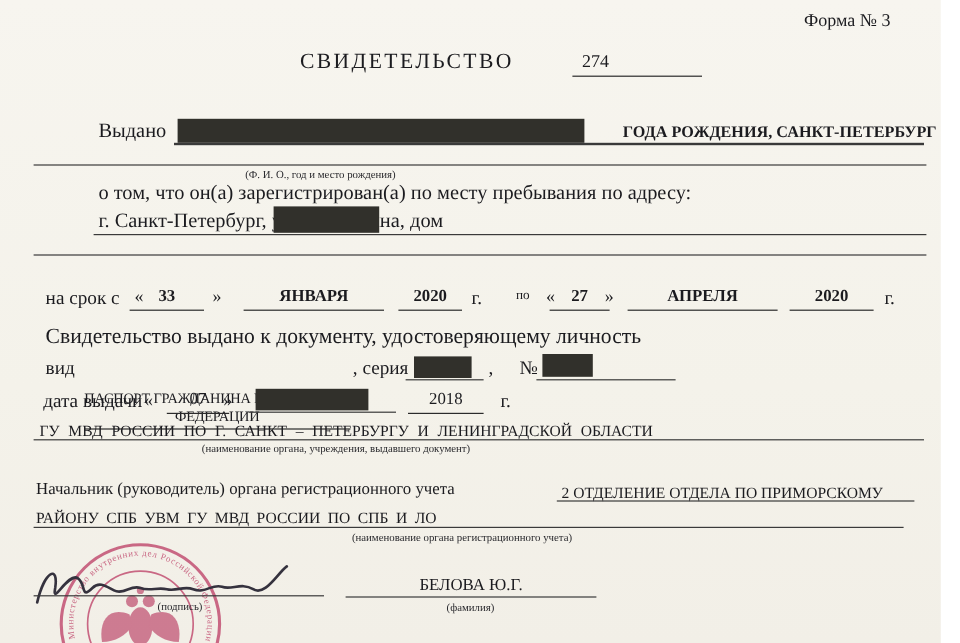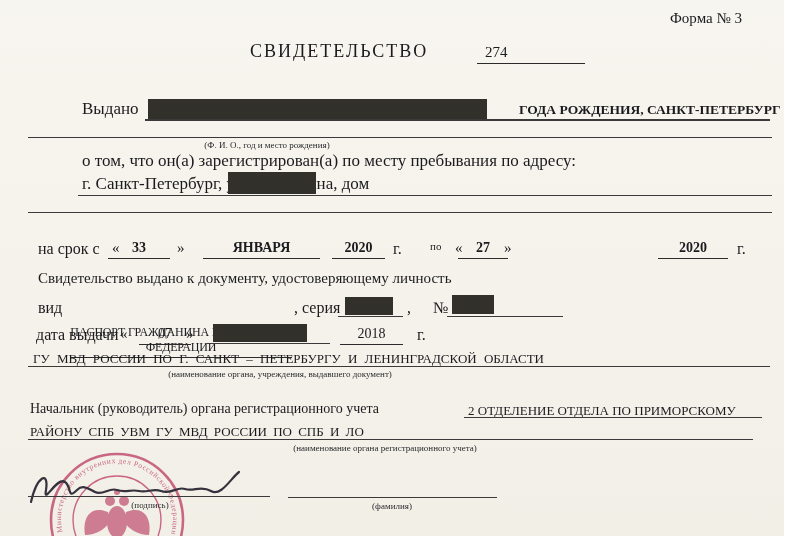--- a/index.html
+++ b/index.html
@@ -48,24 +48,25 @@
   <div class="abs" style="top:240px;left:112px;font-size:15px;">«</div>
   <div class="uval per" style="top:240px;left:108px;width:62px;">33</div>
   <div class="abs" style="top:240px;left:177px;font-size:15px;">»</div>
   <div class="uval per" style="top:240px;left:203px;width:117px;">ЯНВАРЯ</div>
   <div class="uval per" style="top:240px;left:332px;width:53px;">2020</div>
   <div class="abs" style="top:240px;left:393px;font-size:16px;">г.</div>
   <div class="abs" style="top:240px;left:430px;font-size:11px;">по</div>
   <div class="abs" style="top:240px;left:455px;font-size:15px;">«</div>
   <div class="uval per" style="top:240px;left:458px;width:50px;">27</div>
   <div class="abs" style="top:240px;left:504px;font-size:15px;">»</div>
+  <div class="uval per" style="top:240px;left:523px;width:125px;">АПРЕЛЯ</div>
   <div class="uval per" style="top:240px;left:658px;width:70px;">2020</div>
   <div class="abs" style="top:240px;left:737px;font-size:16px;">г.</div>
 
-  <div class="abs" style="top:270px;left:38px;font-size:15px;text-align:right;">Свидетельство выдано к документу, удостоверяющему личность</div>
+  <div class="abs" style="top:270px;left:38px;font-size:18px;text-align:right;">Свидетельство выдано к документу, удостоверяющему личность</div>
 
   <div class="abs" style="top:299px;left:38px;font-size:16px;">вид</div>
   <div class="uval" style="top:301px;left:70px;width:222px;font-size:12px;letter-spacing:-0.2px;margin-top:24px;">ПАСПОРТ ГРАЖДАНИНА РОССИЙСКОЙ ФЕДЕРАЦИИ</div>
   <div class="abs" style="top:299px;left:294px;font-size:16px;">, серия</div>
   <div class="rule" style="top:316px;left:338px;width:65px;"></div>
   <div class="redact" style="top:297px;left:345px;width:48px;height:18px;"></div>
   <div class="abs" style="top:299px;left:407px;font-size:16px;">,</div>
   <div class="abs" style="top:299px;left:433px;font-size:16px;">№</div>
   <div class="rule" style="top:316px;left:447px;width:116px;"></div>
   <div class="redact" style="top:295px;left:452px;width:42px;height:19px;"></div>
@@ -116,16 +117,17 @@
     </g>
   </svg>
 
   <svg class="abs" style="top:462px;left:25px;" width="220" height="50" viewBox="0 0 220 50">
     <path d="M6,40 C12,14 24,8 21,28 C18,44 32,14 40,20 C47,25 42,38 52,28 C58,22 64,27 70,30 C78,34 84,25 92,28 C100,31 106,27 114,29 C122,31 128,26 136,29 C146,33 152,24 160,27 C168,30 176,23 186,29 C196,35 206,16 214,10" fill="none" stroke="#35323e" stroke-width="2.2" stroke-linecap="round"></path>
   </svg>
 
   <div class="rule" style="top:496px;left:28px;width:242px;"></div>
   <div class="cap" style="top:500px;left:90px;width:120px;">(подпись)</div>
 
+  <div class="abs" style="top:481px;left:288px;width:209px;text-align:center;font-size:14px;">БЕЛОВА  Ю.Г.</div>
   <div class="rule" style="top:497px;left:288px;width:209px;"></div>
   <div class="cap" style="top:501px;left:292px;width:200px;">(фамилия)</div>
 
 </div>
 
 </body></html>

